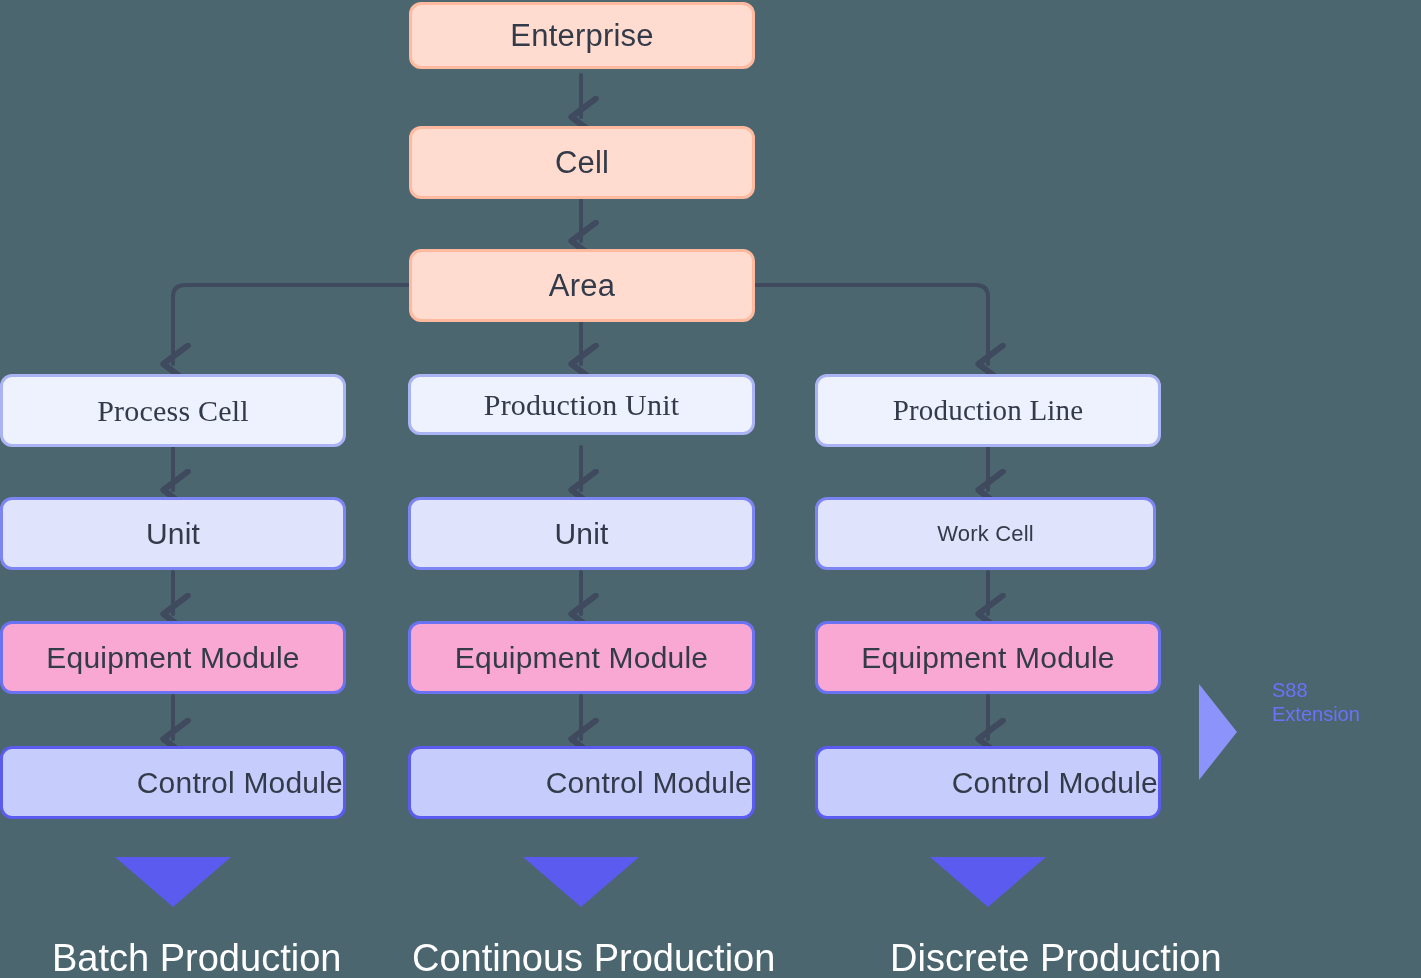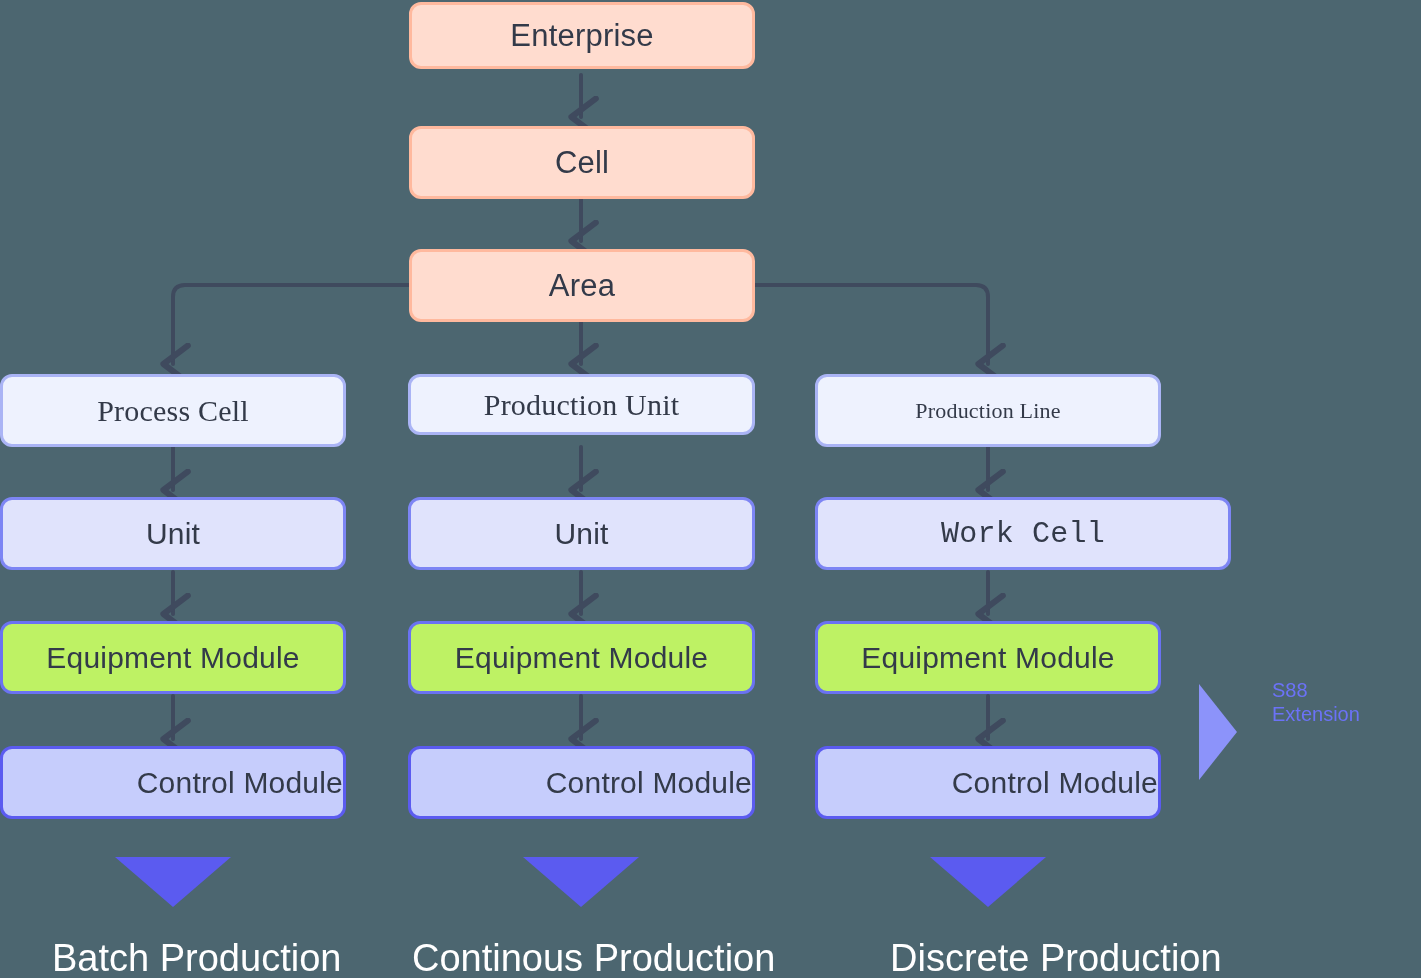--- a/index.html
+++ b/index.html
@@ -49,21 +49,21 @@
   .node.tier1 {
     background: #eef2fe;
     border-color: #aab4f5;
     font-family: Liberation Serif, serif;
   }
   .node.tier2 {
     background: #e0e3fc;
     border-color: #7d85f4;
   }
   .node.tier3 {
-    background: #bef264;
+    background: #f9a8d4;
     border-color: #6a72f2;
   }
   .node.tier4 {
     background: #c6cdfc;
     border-color: #5b5bf0;
     justify-content: flex-end;
   }
 
   .tri-down {
     position: absolute;
@@ -161,24 +161,24 @@
   <div class="node tier2" style="left:408px; top:497px; width:347px; height:73px; font-size:30px;">
     <span>Unit</span>
   </div>
   <div class="node tier3" style="left:408px; top:621px; width:347px; height:73px; font-size:30px;">
     <span>Equipment Module</span>
   </div>
   <div class="node tier4" style="left:408px; top:746px; width:347px; height:73px; font-size:30px;">
     <span>Control Module</span>
   </div>
 
-  <div class="node tier1" style="left:815px; top:374px; width:346px; height:73px; font-size:22px;">
+  <div class="node tier1" style="left:815px; top:374px; width:346px; height:73px; font-size:29px;">
     <span>Production Line</span>
   </div>
-  <div class="node tier2" style="left:815px; top:497px; width:416px; height:73px; font-size:30px;font-family:Liberation Mono, monospace;">
+  <div class="node tier2" style="left:815px; top:497px; width:341px; height:73px; font-size:22px;">
     <span>Work Cell</span>
   </div>
   <div class="node tier3" style="left:815px; top:621px; width:346px; height:73px; font-size:30px;">
     <span>Equipment Module</span>
   </div>
   <div class="node tier4" style="left:815px; top:746px; width:346px; height:73px; font-size:30px;">
     <span>Control Module</span>
   </div>
 
   <div class="tri-down" style="left:115px; top:857px;"></div>

